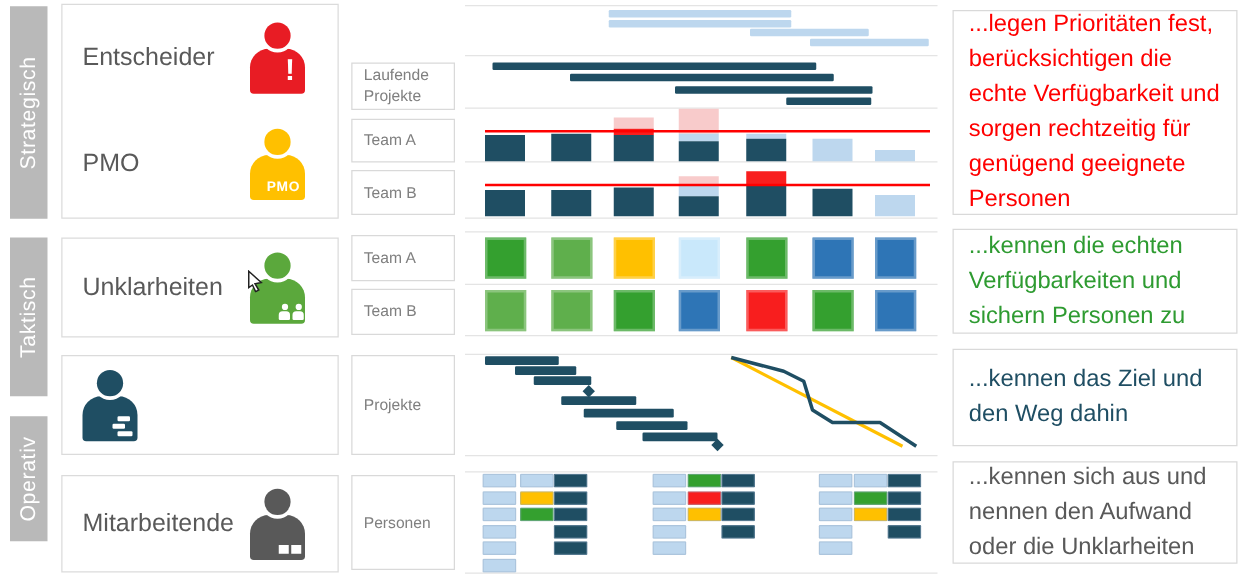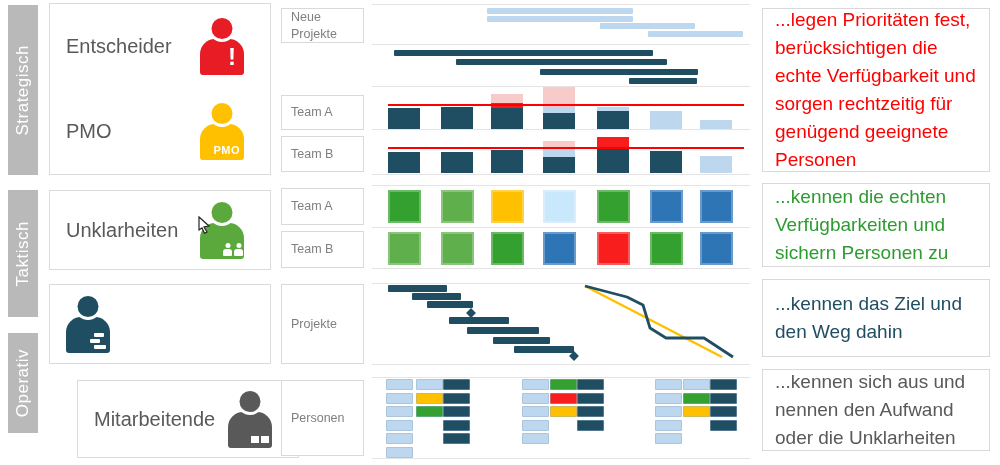--- a/index.html
+++ b/index.html
@@ -93,34 +93,34 @@
       <span class="person" style="--pc:#1F4E63">
         <span class="head"></span>
         <span class="pbody"></span>
         <span class="wbar" style="right:6px;bottom:16px;width:10px;"></span>
         <span class="wbar" style="right:10px;bottom:10px;width:10px;"></span>
         <span class="wbar" style="right:4px;bottom:4px;width:12px;"></span>
       </span>
     </div>
   </div>
 
-  <div class="rolebox" style="top:380px;height:76px;margin-left:28px;">
+  <div class="rolebox" style="top:380px;height:76px;">
     <div class="role-row">
       <span class="role-label">Mitarbeitende</span>
       <span class="person" style="--pc:#595959">
         <span class="head"></span>
         <span class="pbody"></span>
         <span class="wsq" style="right:13px;bottom:5px;"></span>
         <span class="wsq" style="right:3px;bottom:5px;"></span>
       </span>
     </div>
   </div>
 
-  <div class="labelbox" style="top:8px;height:35px;">
-      <span>Neue Projekte</span>
+  <div class="labelbox" style="top:50px;height:38px;">
+      <span>Laufende Projekte</span>
     </div>
   <div class="labelbox" style="top:95px;height:35px;">
       <span>Team A</span>
     </div>
   <div class="labelbox" style="top:136px;height:36px;">
       <span>Team B</span>
     </div>
   <div class="labelbox" style="top:188px;height:37px;">
       <span>Team A</span>
     </div>

